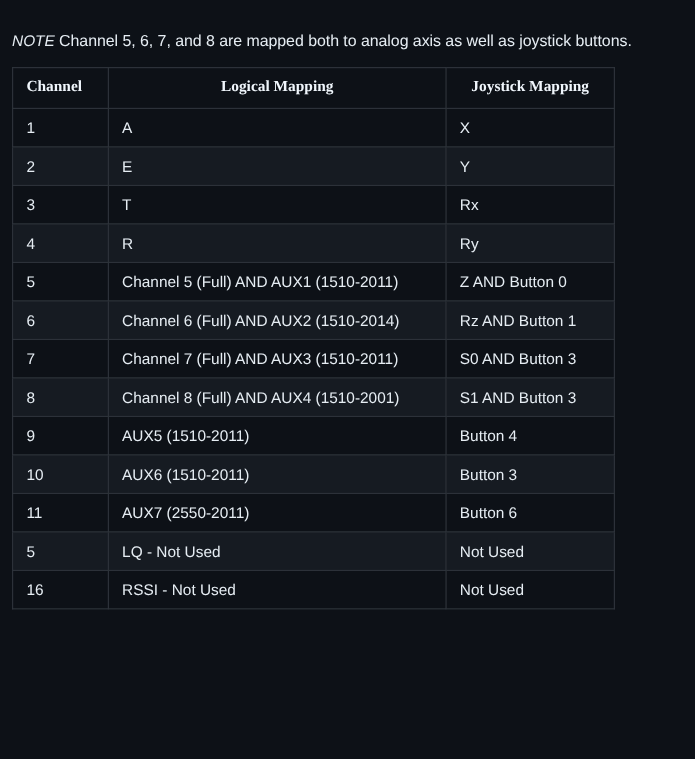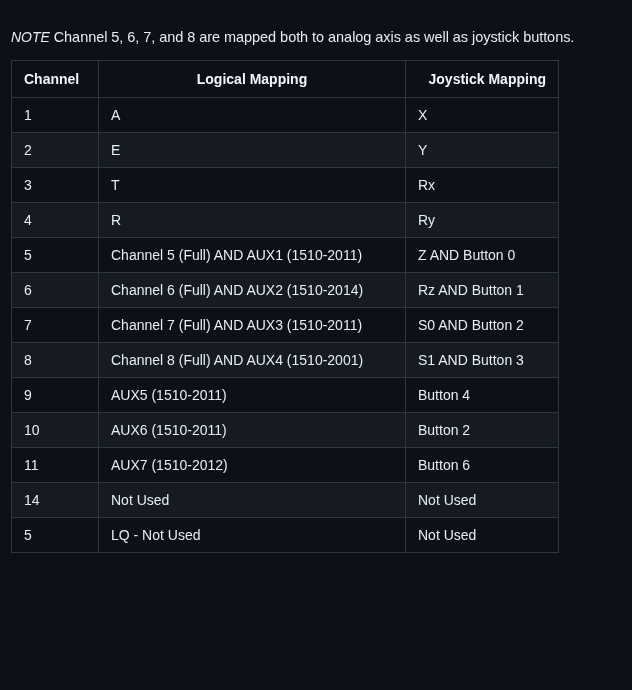--- a/index.html
+++ b/index.html
@@ -44,23 +44,24 @@
   table.mapping th {
     font-size: 14px;
     font-weight: bold;
     color: #f0f6fc;
     text-align: center;
     padding: 10px 12px;
     border: 1px solid #30363d;
     background: #0d1117;
     height: 19px;
     box-sizing: border-box;
+    font-family: Liberation Serif, serif;
   }
   table.mapping th.th-channel { text-align: left; }
-  table.mapping th.th-joystick { text-align: right; }
+  table.mapping th.th-joystick { text-align: center; }
 
   table.mapping td {
     font-size: 14px;
     color: #e6edf3;
     padding: 9px 12px;
     border: 1px solid #30363d;
     white-space: nowrap;
     overflow: hidden;
     height: 19px;
     box-sizing: border-box;
@@ -117,48 +118,48 @@
           <td>Z AND Button 0</td>
         </tr>
         <tr>
           <td>6</td>
           <td>Channel 6 (Full) AND AUX2 (1510-2014)</td>
           <td>Rz AND Button 1</td>
         </tr>
         <tr>
           <td>7</td>
           <td>Channel 7 (Full) AND AUX3 (1510-2011)</td>
-          <td>S0 AND Button 2</td>
+          <td>S0 AND Button 3</td>
         </tr>
         <tr>
           <td>8</td>
           <td>Channel 8 (Full) AND AUX4 (1510-2001)</td>
           <td>S1 AND Button 3</td>
         </tr>
         <tr>
           <td>9</td>
           <td>AUX5 (1510-2011)</td>
           <td>Button 4</td>
         </tr>
         <tr>
           <td>10</td>
           <td>AUX6 (1510-2011)</td>
-          <td>Button 2</td>
+          <td>Button 3</td>
         </tr>
         <tr>
           <td>11</td>
-          <td>AUX7 (1510-2012)</td>
+          <td>AUX7 (2550-2011)</td>
           <td>Button 6</td>
-        </tr>
-        <tr>
-          <td>14</td>
-          <td>Not Used</td>
-          <td>Not Used</td>
         </tr>
         <tr>
           <td>5</td>
           <td>LQ - Not Used</td>
+          <td>Not Used</td>
+        </tr>
+        <tr>
+          <td>16</td>
+          <td>RSSI - Not Used</td>
           <td>Not Used</td>
         </tr>
       </tbody>
   </table>
 
 </div>
 
 </body></html>

